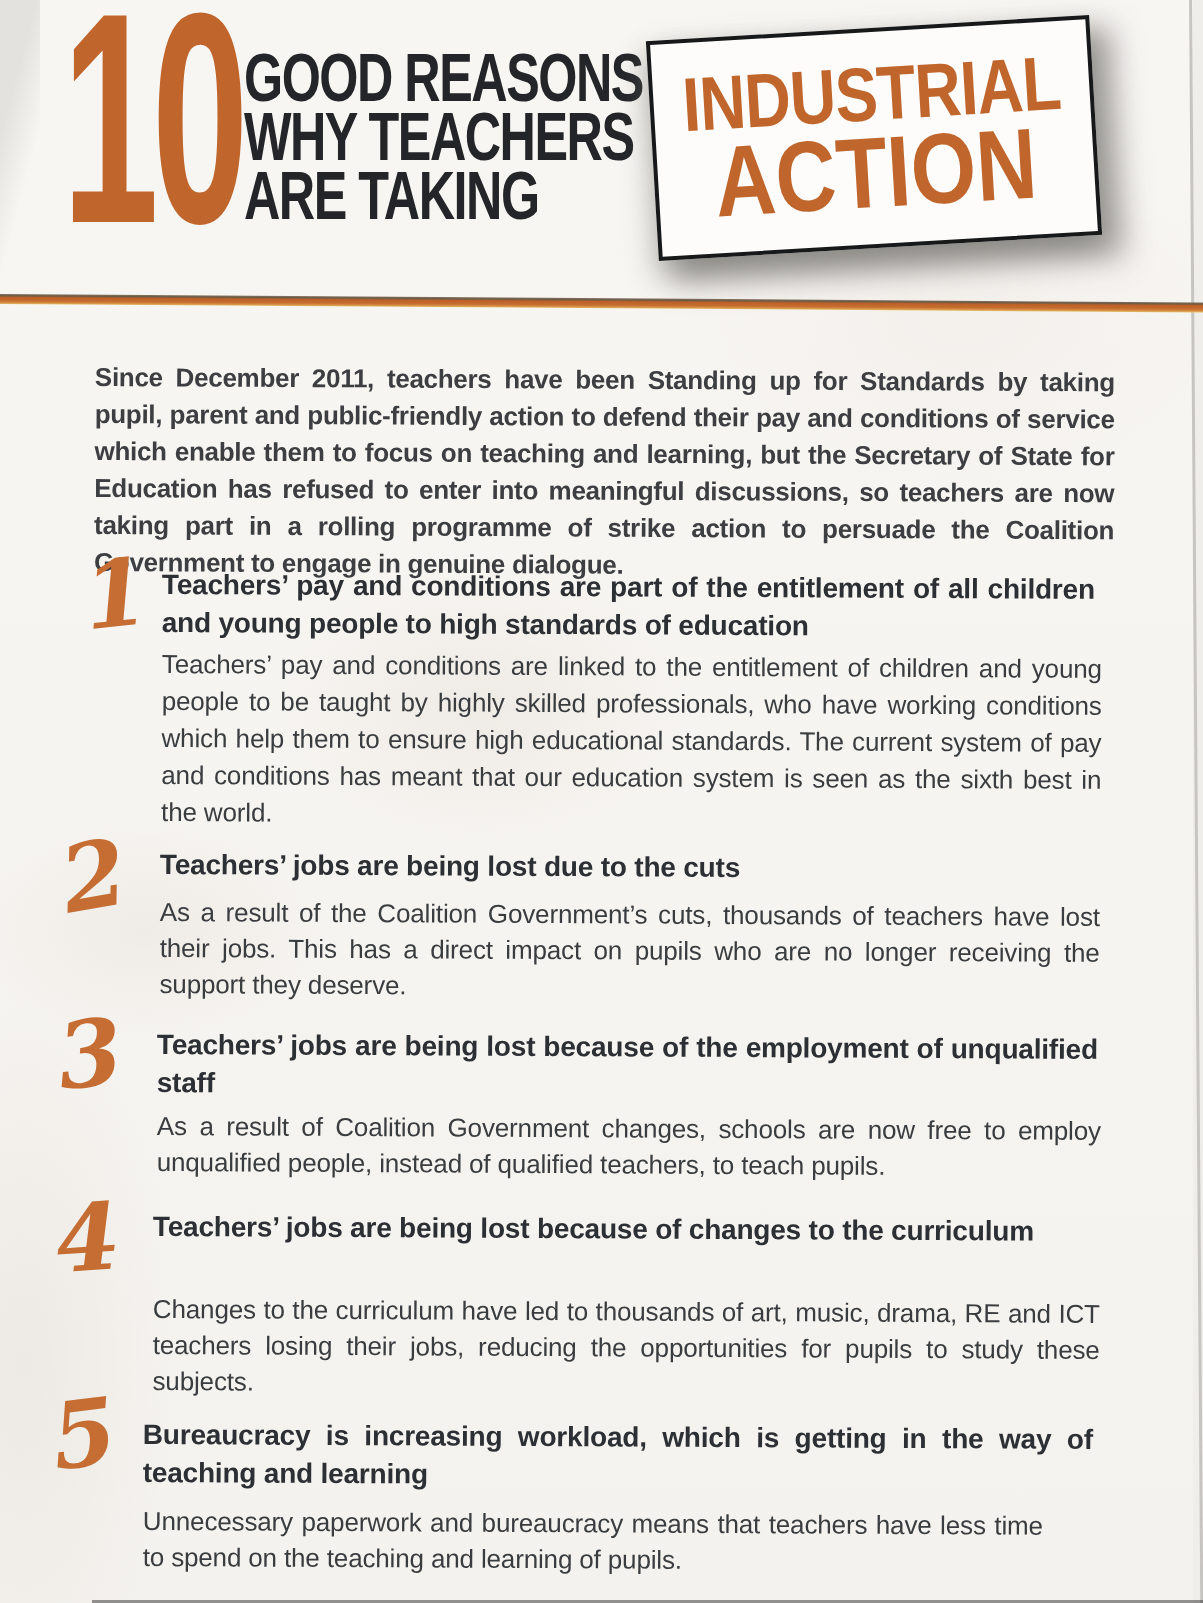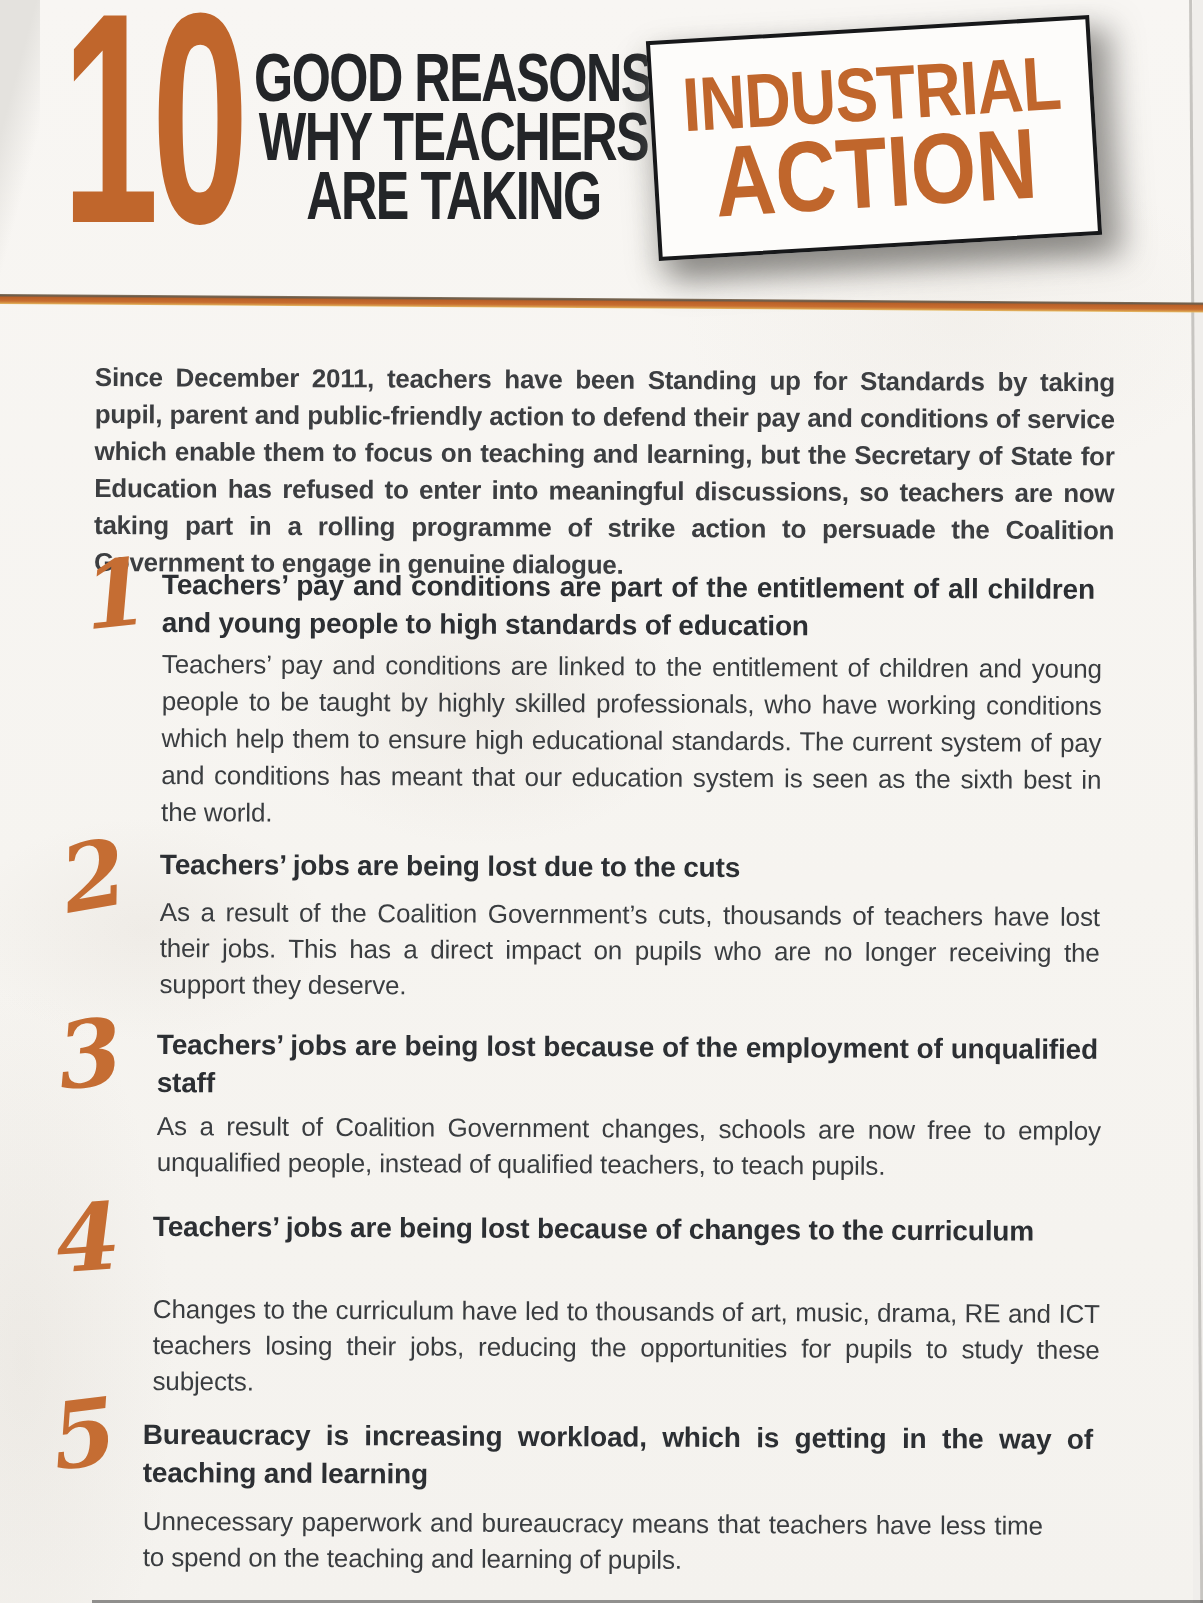--- a/index.html
+++ b/index.html
@@ -34,21 +34,21 @@
     position:absolute;left:92px;right:0;bottom:0;height:3px;
     background:rgba(45,45,45,.5);
   }
   
   .big-number{
     position:absolute;left:62px;top:-32px;
     font-weight:bold;font-size:300px;line-height:300px;letter-spacing:-12px;
     color:#c0662c;
     transform:scaleX(.58);transform-origin:left top;
   }
-  .headline{position:absolute;left:254px;top:48px;text-align:center;}
+  .headline{position:absolute;left:244px;top:48px;}
   .headline .hl{
     font-weight:bold;font-size:68px;line-height:59px;letter-spacing:-2px;
     color:#232528;white-space:nowrap;
     transform:scaleX(.74);transform-origin:left top;
   }
   .badge{
     position:absolute;left:652px;top:28px;width:436px;height:212px;
     background:#fdfcfa;border:4px solid #17181a;
     transform:rotate(-3.4deg);transform-origin:center center;
     box-shadow:16px 18px 30px 4px rgba(80,78,75,.55), -8px 14px 26px rgba(130,128,124,.30);

